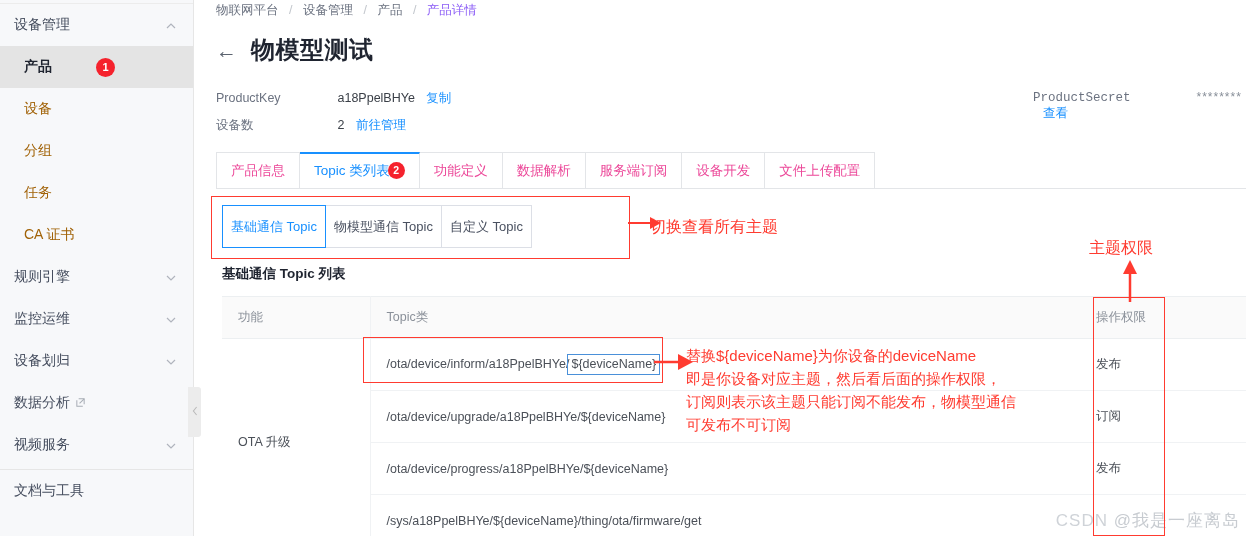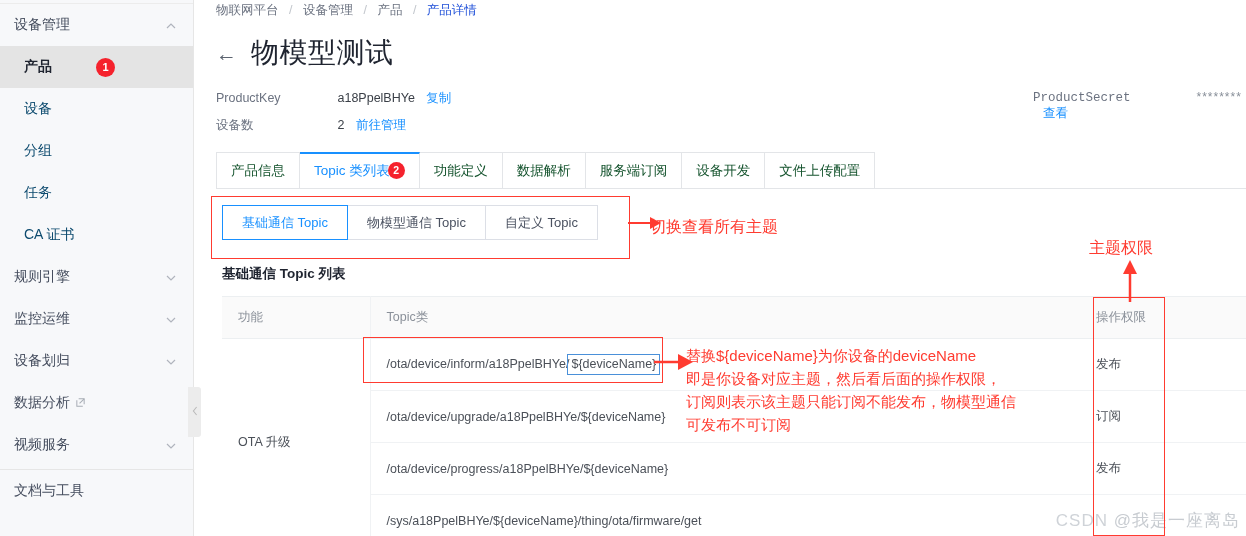--- a/index.html
+++ b/index.html
@@ -34,21 +34,21 @@
   .sb-group .chev {
     margin-left: auto;
     width: 12px; height: 12px;
     color: #b0b4bd;
     display: inline-block;
   }
   .sb-item {
     height: 42px;
     display: flex; align-items: center;
     padding-left: 24px;
-    font-size: 14px; color: #0c4a6e;
+    font-size: 14px; color: #a16207;
     cursor: pointer;
     position: relative;
   }
   .sb-item.active {
     background: #e4e4e4;
     font-weight: bold;
     color: #1f2430;
   }
   .sb-badge {
     position: absolute;
@@ -80,32 +80,32 @@
     width: 1051px; height: 536px;
     background: #fff;
     overflow: hidden;
   }
   #breadcrumb {
     position: absolute; left: 21px; top: 2px;
     font-size: 12.5px; color: #6b7280;
     white-space: nowrap;
   }
   #breadcrumb .sep { color: #c2c6cc; margin: 0 7px; }
-  #breadcrumb .last { color: #1d4ed8; }
+  #breadcrumb .last { color: #8b5cf6; }
 
   #title-row {
     position: absolute; left: 21px; top: 34px;
     display: flex; align-items: center;
   }
   #back-arrow {
     font-size: 21px; color: #5c6470; margin-right: 14px;
     cursor: pointer; line-height: 1;
   }
   #page-title {
-    font-size: 28px; font-weight: normal; color: #1f2430;
+    font-size: 24px; font-weight: bold; color: #1f2430;
     letter-spacing: .5px;
   }
 
   .meta-row { position: absolute; font-size: 12.5px; color: #555b66; }
   .meta-label { display:inline-block; width: 118px; color:#6b7280; }
   .meta-value { color:#3b4048; }
   .lnk { color:#1890ff; cursor:pointer; }
   #meta-pk { left: 21px; top: 90px; }
   #meta-dev { left: 21px; top: 117px; }
   #meta-secret { left: 838px; top: 90px; }
@@ -116,21 +116,21 @@
   #tabs {
     position: absolute; left: 21px; top: 152px;
     display: flex; align-items: stretch;
     border-bottom: 1px solid #e3e5e8;
     height: 37px;
     width: 692px;
   }
   .tab {
     display: flex; align-items: center; justify-content: center;
     padding: 0 14px;
-    font-size: 13.5px; color: #14532d;
+    font-size: 13.5px; color: #ec4899;
     border: 1px solid #e3e5e8;
     border-bottom: none;
     border-left: none;
     background: #fff;
     cursor: pointer;
     position: relative;
     white-space: nowrap;
   }
   .tab:first-child { border-left: 1px solid #e3e5e8; }
   .tab.active {
@@ -149,23 +149,23 @@
     position:absolute; left: 21px; top: 188px; width: 1030px; height:1px;
     background:#e3e5e8;
   }
 
   
   #subtabs {
     position: absolute; left: 222px; top: 205px;
     display: flex;
   }
   .subtab {
-    height: 35px;
+    height: 43px;
     display:flex; align-items:center; justify-content:center;
-    padding: 0 19px;
+    padding: 0 8px;
     font-size: 13px; color: #4a5160;
     background:#fff;
     border: 1px solid #dcdfe6;
     border-left: none;
     cursor: pointer;
     white-space: nowrap;
   }
   .subtab:first-child { border-left: 1px solid #dcdfe6; }
   .subtab.active {
     color:#1890ff; border: 1px solid #1890ff; z-index:2;

